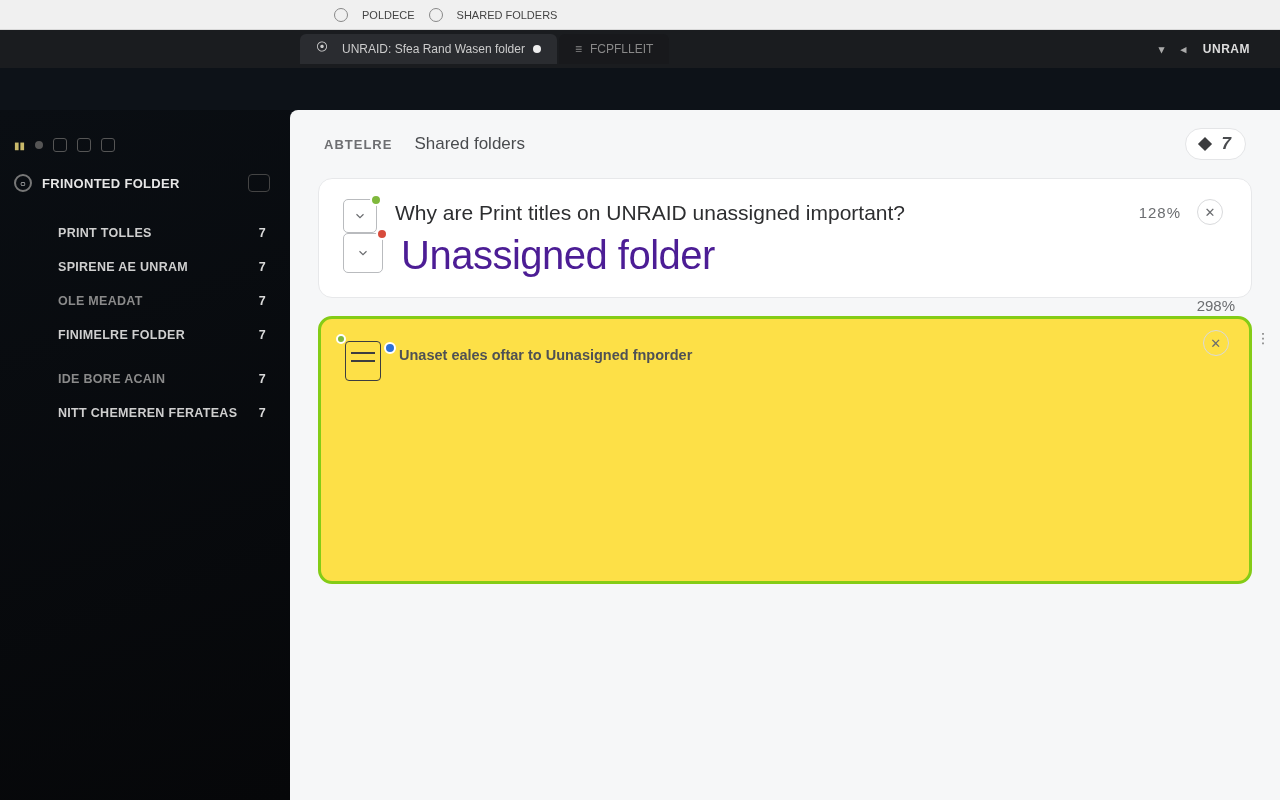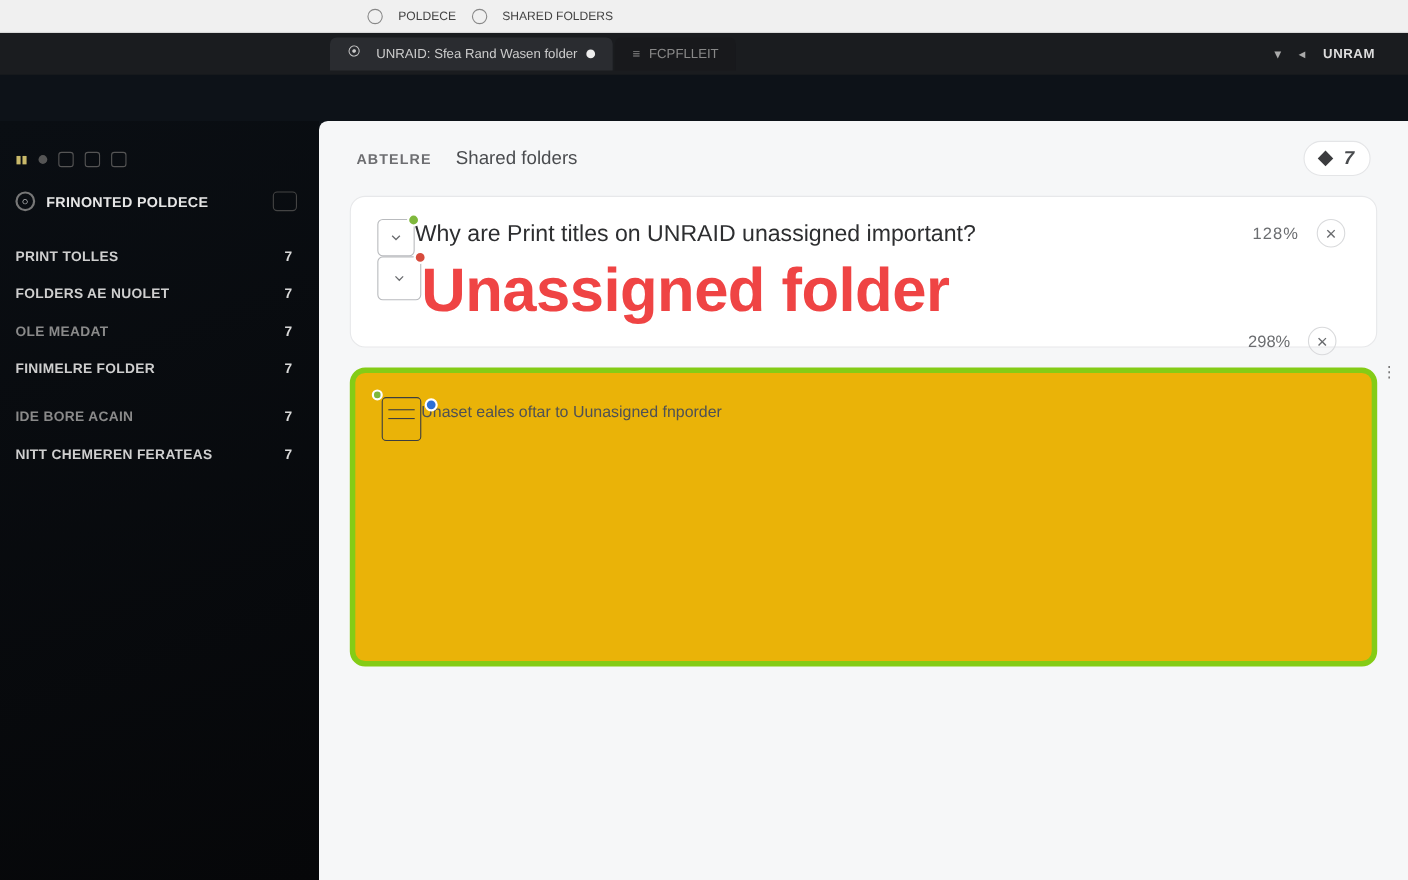--- a/index.html
+++ b/index.html
@@ -68,20 +68,21 @@
   display:inline-flex;align-items:center;justify-content:center;font-size:10px;
 }
 .sidebar .section-header .end { margin-left:auto; width:22px;height:18px;border:1px solid #444;border-radius:4px; }
 .sidebar .item {
   display:flex; align-items:flex-start; justify-content:space-between;
   padding: 10px 24px 10px 14px;
   font-weight:600; letter-spacing:0.3px;
   font-size:12.5px;
   color:#cfcfcf;
   filter: blur(0.4px);
+  margin-left: 44px;
 }
 .sidebar .item .count { color:#d9d9d9; font-weight:600; }
 .sidebar .item.dim { color:#8a8a8a; }
 .sidebar .sep { height:10px; }
 
 
 .main {
   flex:1;
   background:#f6f7f8;
   border-top-left-radius: 8px;
@@ -105,57 +106,58 @@
 .main-header .pill .seven { font-style:italic; font-weight:600; font-size:17px;}
 
 .card {
   margin: 4px 28px 18px;
   background:#fff;
   border:1px solid #e7e8ea;
   border-radius:14px;
   padding: 20px 24px;
   position:relative;
 }
-.row { display:flex; align-items:flex-start; }
+.row { display:flex; align-items:flex-start; gap:18px; }
 
 .checkbox {
   width:34px;height:34px;border:1.5px solid #b9bbbe;border-radius:5px;
   display:flex;align-items:center;justify-content:center;
   color:#6c6e71; position:relative; flex-shrink:0; background:#fff;
 }
 .checkbox.big { width:40px;height:40px; }
 .checkbox svg { width:14px;height:14px;stroke:#6a6c6f;stroke-width:2;fill:none; }
 .status-dot {
   position:absolute; top:-6px; right:-6px; width:12px;height:12px;border-radius:50%;
   border:2px solid #fff;
 }
 .status-dot.green { background:#7fb83c; }
 .status-dot.red { background:#d74b3c; }
 
 .row-text { font-size:21px; line-height:1.35; color:#2d2e30; flex:1; }
-.row-title-big { font-size:56px; line-height:1.1; color:#ef4444; font-weight:700; letter-spacing:-0.5px; flex:1; }
+.row-title-big { font-size:40px; line-height:1.1; color:#4c1d95; font-weight:400; letter-spacing:-0.5px; flex:1; }
 
 .row-meta {
   display:flex; align-items:center; gap:16px; color:#6b6d70;
   font-size:15px; position:absolute;
 }
 .row-meta .close {
   width:26px;height:26px;border:1px solid #d9dadc;border-radius:50%;
   display:flex;align-items:center;justify-content:center;font-size:13px;color:#6a6c6f;
 }
 .meta1 { top:20px; right:28px; }
 .meta1 .pct { letter-spacing:1px; }
-.meta2 { top:118px; right:36px; }
+.meta2 { top:118px; right:16px;flex-direction:column; }
 
 .card2 {
   margin: 0 28px 0;
-  background:#eab308;
-  border:5px solid #84cc16;
+  background:#fde047;
+  border:3px solid #84cc16;
   border-radius:14px;
   padding: 22px 24px 200px;
+  font-weight: bold;
 }
 .file-ico {
   width:36px;height:40px;border:1.8px solid #3c3e40;border-radius:4px;
   position:relative; flex-shrink:0;
 }
 .file-ico::before, .file-ico::after {
   content:""; position:absolute; left:5px; right:5px; height:1.6px; background:#3c3e40;
 }
 .file-ico::before { top:10px; }
 .file-ico::after { top:18px; }
@@ -201,30 +203,30 @@
     <div style="height:8px"></div>
     <div style="padding:0 14px 14px;display:flex;gap:10px;align-items:center;">
       <span style="font-size:10px;color:#c9b96a;">▮▮</span>
       <span style="width:8px;height:8px;border-radius:50%;background:#555;"></span>
       <span style="width:14px;height:14px;border:1px solid #555;border-radius:3px;"></span>
       <span style="width:14px;height:14px;border:1px solid #555;border-radius:3px;"></span>
       <span style="width:14px;height:14px;border:1px solid #555;border-radius:3px;"></span>
     </div>
     <div class="section-header">
       <span class="ico">○</span>
-      <span>FRINONTED POLDECE</span>
+      <span>FRINONTED FOLDER</span>
       <span class="end"></span>
     </div>
     <div class="sep"></div>
     <div class="item">
       <span>PRINT TOLLES</span>
       <span class="count">7</span>
     </div>
     <div class="item">
-      <span>FOLDERS AE NUOLET</span>
+      <span>SPIRENE AE UNRAM</span>
       <span class="count">7</span>
     </div>
     <div class="item dim">
       <span>OLE MEADAT</span>
       <span class="count">7</span>
     </div>
     <div class="item">
       <span>FINIMELRE FOLDER</span>
       <span class="count">7</span>
     </div>

